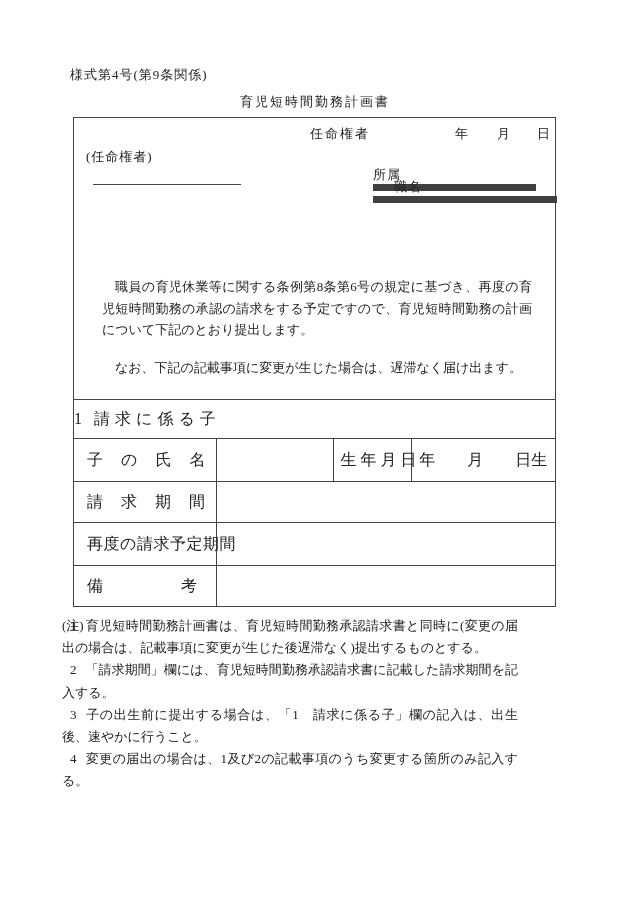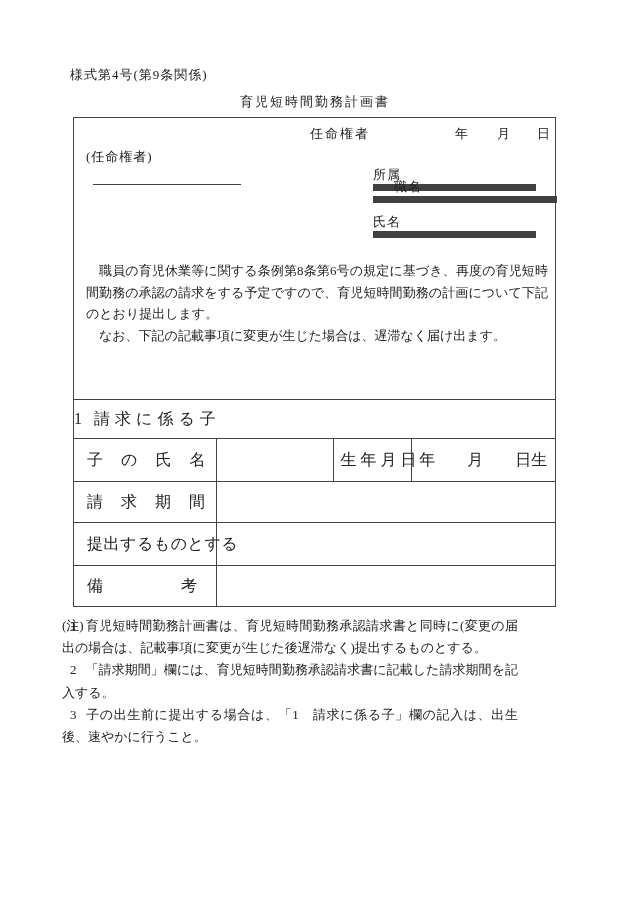--- a/index.html
+++ b/index.html
@@ -44,21 +44,21 @@
   }
   .field-affiliation { top:48px; }
   .field-jobtitle    { top:60px;padding-left:21px; }
   .field-name        { top:95px; }
   .uline-field .field-label { letter-spacing:1px; }
   
   .body-text {
     position:absolute; left:12px; top:142px; width:462px;
     line-height:21.5px; text-align:justify;
   }
-  .body-text p { margin:0; text-indent:1em; }
+  .body-text p { margin:16px; text-indent:1em; }
   
   table.plan-table {
     position:absolute; bottom:0; left:0;
     width:100%;
     border-collapse:collapse;
     table-layout:fixed;
     font-size:16px;
   }
   table.plan-table td {
     border:1px solid #444444;
@@ -115,23 +115,20 @@
     <div class="appointer">(任命権者)</div>
 
     <div class="sig-line"></div>
 
     <div class="uline-field field-affiliation">
       <span class="field-label">所属</span>
     </div>
     <div class="uline-field field-jobtitle">
       <span class="field-label">職名</span>
     </div>
-    <div class="uline-field field-name">
-      <span class="field-label">氏名</span>
-    </div>
 
     <div class="body-text">
       <p>職員の育児休業等に関する条例第8条第6号の規定に基づき、再度の育児短時間勤務の承認の請求をする予定ですので、育児短時間勤務の計画について下記のとおり提出します。</p>
       <p>なお、下記の記載事項に変更が生じた場合は、遅滞なく届け出ます。</p>
     </div>
 
     <table class="plan-table">
       <colgroup>
         <col style="width:142px">
         <col style="width:117px">
@@ -157,21 +154,21 @@
           </td>
         </tr>
         <tr class="row-period">
           <td class="label-cell">
             <span class="spread4">請求期間</span>
           </td>
           <td colspan="3"></td>
         </tr>
         <tr class="row-replan">
           <td class="label-cell">
-            <span class="nospread">提出するものとする</span>
+            <span class="nospread">再度の請求予定期間</span>
           </td>
           <td colspan="3"></td>
         </tr>
         <tr class="row-remarks">
           <td class="label-cell">
             <span class="spread2">備考</span>
           </td>
           <td colspan="3"></td>
         </tr>
       </tbody>
@@ -183,16 +180,19 @@
     <div class="note-items">
       <div class="note-item">
         <span class="note-num">1</span><span class="note-text">育児短時間勤務計画書は、育児短時間勤務承認請求書と同時に(変更の届出の場合は、記載事項に変更が生じた後遅滞なく)提出するものとする。</span>
       </div>
       <div class="note-item">
         <span class="note-num">2</span><span class="note-text">「請求期間」欄には、育児短時間勤務承認請求書に記載した請求期間を記入する。</span>
       </div>
       <div class="note-item">
         <span class="note-num">3</span><span class="note-text">子の出生前に提出する場合は、「1　請求に係る子」欄の記入は、出生後、速やかに行うこと。</span>
       </div>
+      <div class="note-item">
+        <span class="note-num">4</span><span class="note-text">変更の届出の場合は、1及び2の記載事項のうち変更する箇所のみ記入する。</span>
+      </div>
     </div>
   </div>
 
 </div>
 
 </body></html>

